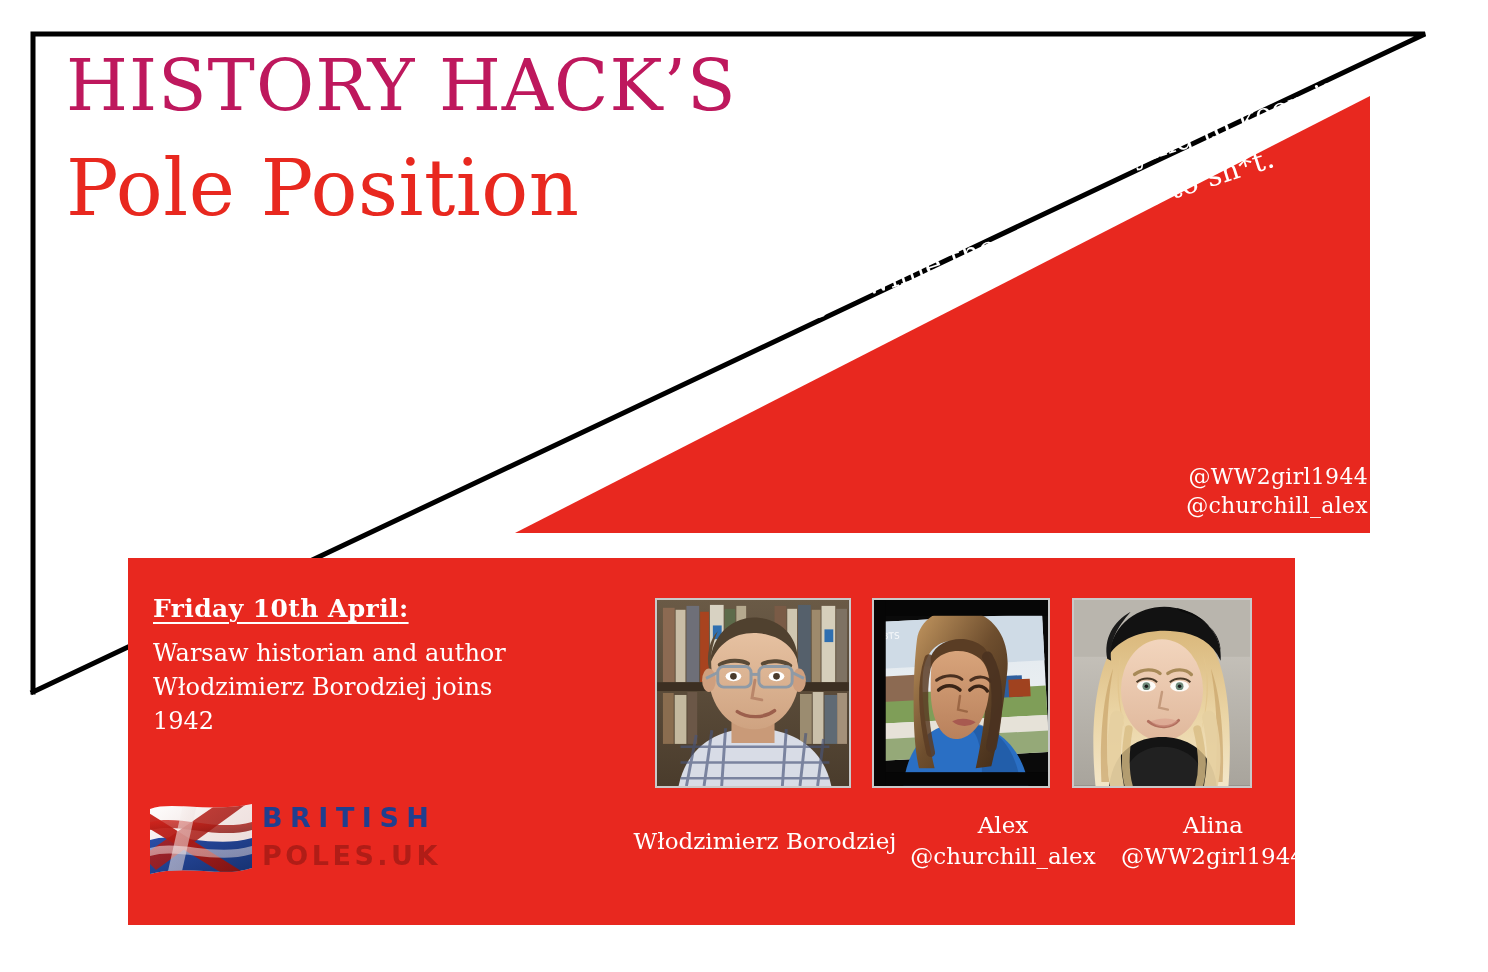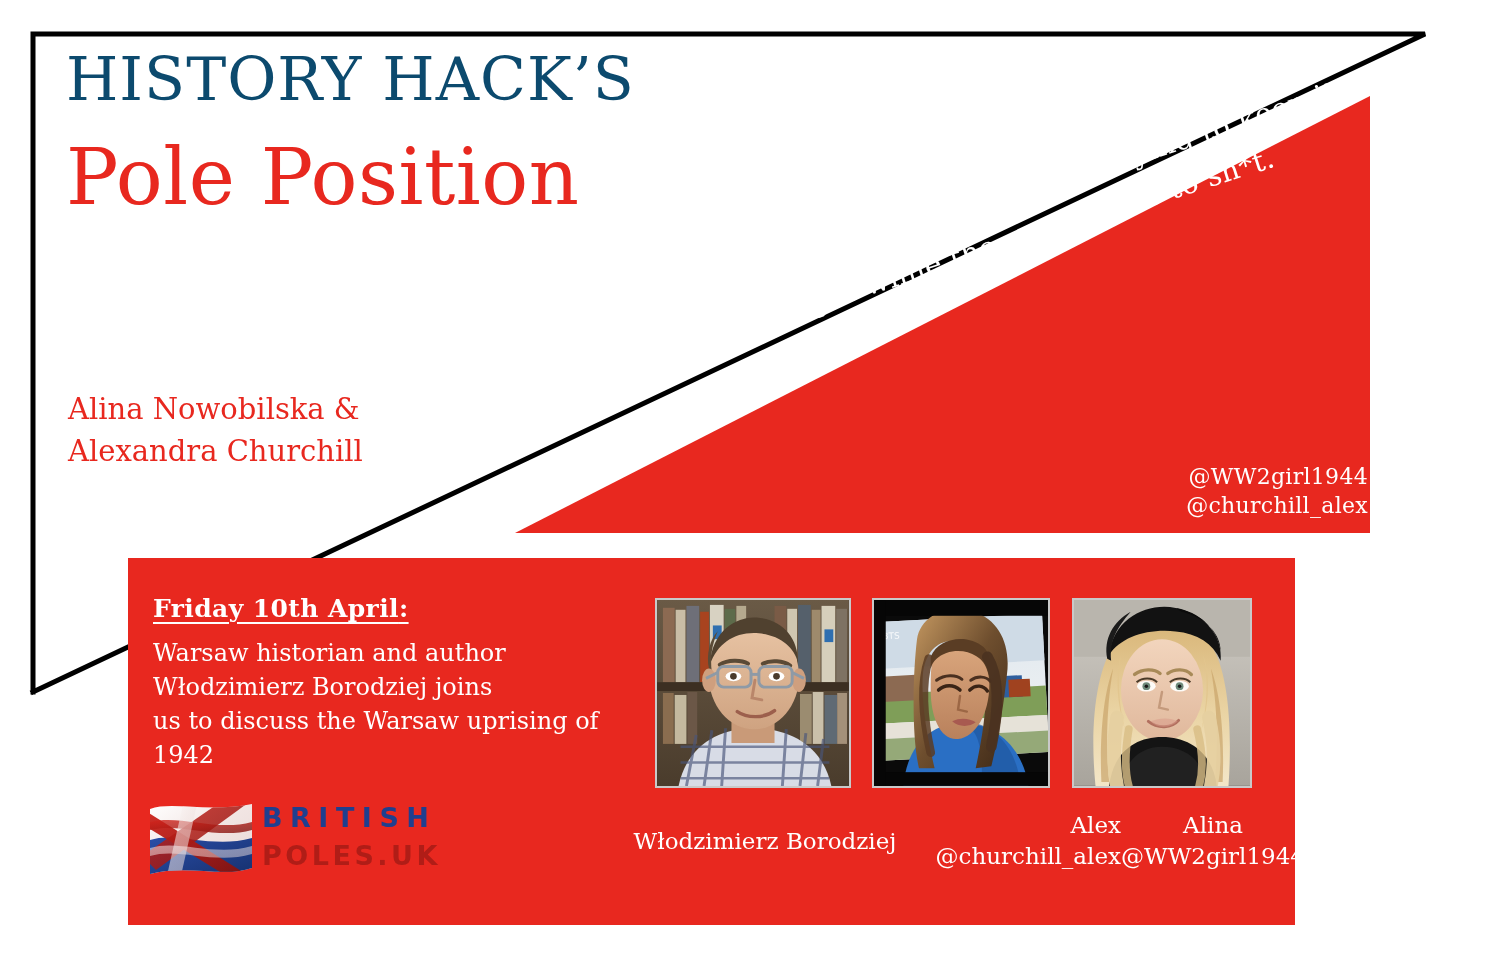--- a/index.html
+++ b/index.html
@@ -62,23 +62,23 @@
   }
   .handles span { display: block; }
 
   
   .title-block {
     position: absolute;
     left: 66px;
     top: 48px;
   }
   .title-line1 {
-    color: #0c4a6e;
-    font-family: "DejaVu Serif", serif;
-    font-size: 60px;
+    color: #be185d;
+    font-family: "DejaVu Serif", serif;
+    font-size: 71px;
     line-height: 1.06;
     letter-spacing: 1px;
     white-space: nowrap;
   }
   .title-line2 {
     color: #e8281f;
     font-family: "DejaVu Serif", serif;
     font-size: 78px;
     line-height: 1.12;
     margin-top: 22px;
@@ -207,65 +207,60 @@
     font-size: 23px;
     line-height: 1.34;
   }
   .cap {
     position: absolute;
     text-align: center;
     white-space: nowrap;
   }
   .cap span { display: block; }
   .cap.c1 { left: 12px;   width: 310px; margin-top: 16px; }
-  .cap.c2 { left: 313px; width: 210px; text-align: right; }
+  .cap.c2 { left: 300px; width: 210px; }
   .cap.c3 { left: 505px; width: 220px; }
 </style>
 </head>
 <body>
 
 <div id="poster">
 
   <svg class="outline-svg" viewBox="0 0 1488 972" xmlns="http://www.w3.org/2000/svg">
     <polyline points="33,692 33,34 1425,34 33,692" fill="none" stroke="#000000" stroke-width="5" stroke-linejoin="miter" stroke-linecap="square"></polyline>
   </svg>
 
   <svg class="banner-svg" viewBox="0 0 1488 972" xmlns="http://www.w3.org/2000/svg">
     <polygon points="1370,96 1370,533 515,533" fill="#e8281f"></polygon>
   </svg>
 
   <div class="title-block">
     <div class="title-line1">HISTORY HACK’S</div>
     <div class="title-line2">Pole Position</div>
   </div>
 
-  <div class="hosts">
-    <span>Alina Nowobilska &amp;</span>
-    <span>Alexandra Churchill</span>
-  </div>
 
   <div class="banner-text">
     <span class="bl">A weekly, English language special on</span>
     <span class="bl">our lockdown podcast, trying to keep it</span>
     <span class="bl">light while the world goes to sh*t.</span>
   </div>
 
   <div class="handles">
     <span>@WW2girl1944</span>
     <span>@churchill_alex</span>
   </div>
 
   <div class="panel">
 
     <div class="panel-date"><span>Friday 10th April</span><span class="colon">:</span></div>
 
     <div class="panel-body">
       <span>Warsaw historian and author</span>
       <span>Włodzimierz Borodziej joins</span>
-      <span>us to discuss the Warsaw uprising of</span>
       <span>1942</span>
     </div>
 
     <div class="logo">
       <svg class="logo-flag" viewBox="0 0 102 72" xmlns="http://www.w3.org/2000/svg">
         <defs>
           <linearGradient id="fwhite" x1="0" y1="0" x2="1" y2="1">
             <stop offset="0%" stop-color="#ffffff"></stop>
             <stop offset="45%" stop-color="#f2e6e4"></stop>
             <stop offset="100%" stop-color="#e8d8d6"></stop>

